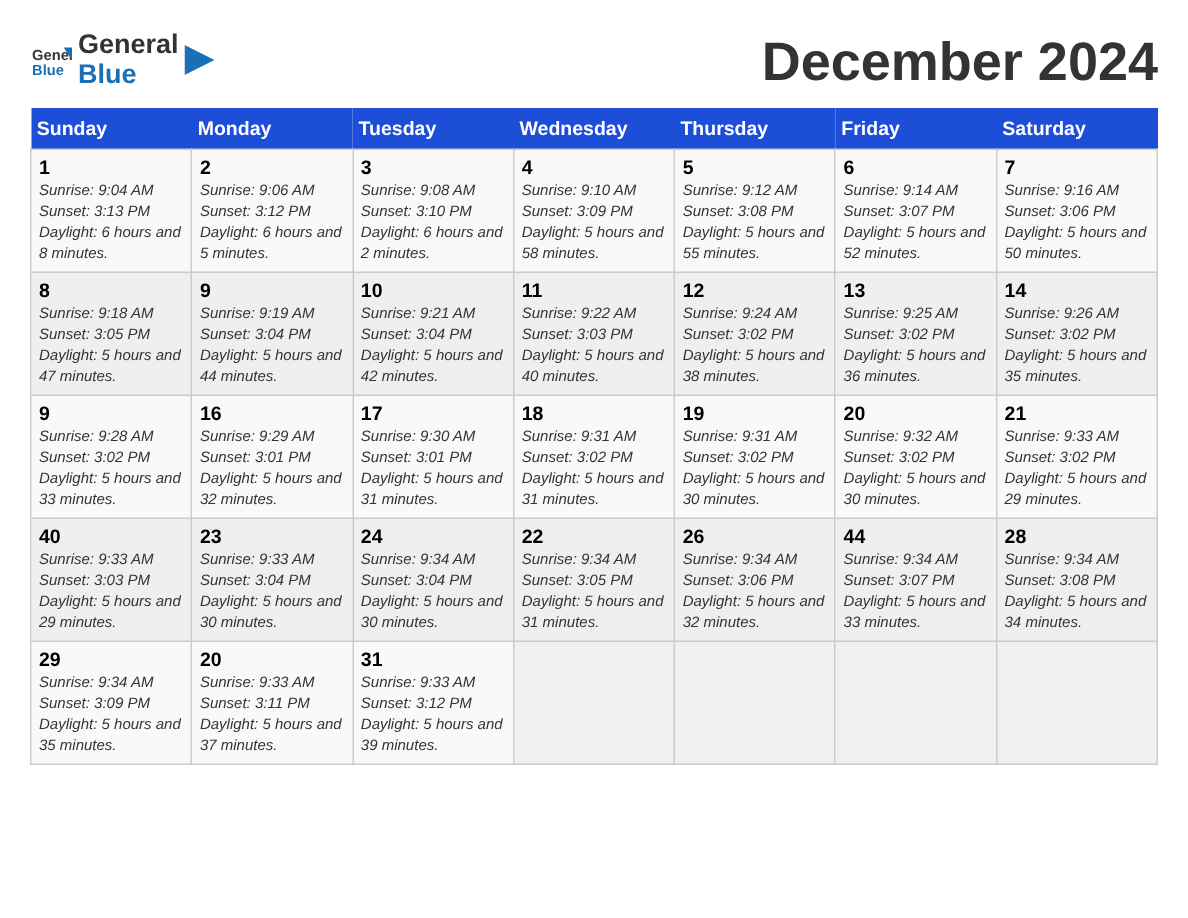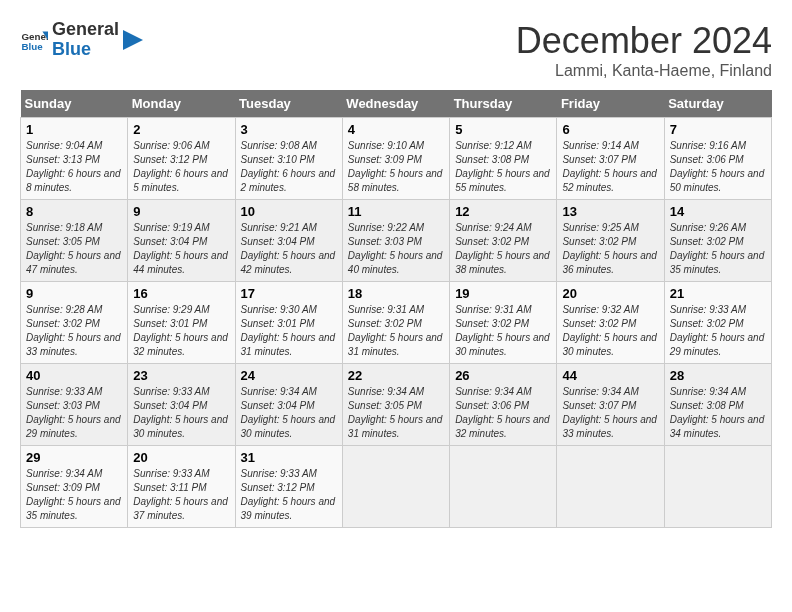--- a/index.html
+++ b/index.html
@@ -23,34 +23,34 @@
     }
     .logo-icon {
       width: 28px;
       height: 28px;
     }
     .title-block {
       text-align: right;
     }
     .month-title {
       font-size: 36px;
-      font-weight: normal;
+      font-weight: bold;
       color: #333;
     }
     .location-title {
       font-size: 16px;
       color: #555;
     }
     table {
       width: 100%;
       border-collapse: collapse;
       font-size: 11px;
     }
     thead tr th {
-      background-color: #737373;
+      background-color: #1d4ed8;
       color: #fff;
       padding: 6px 4px;
       text-align: left;
       font-size: 13px;
       font-weight: bold;
     }
     tbody tr td {
       border: 1px solid #ccc;
       vertical-align: top;
       padding: 4px 5px;
@@ -92,21 +92,20 @@
     <div>
       <div style="font-size:18px;font-weight:bold;color:#333;line-height:1.1;">General</div>
       <div style="font-size:18px;font-weight:bold;color:#1a6fb5;line-height:1.1;">Blue</div>
     </div>
     <svg width="20" height="20" viewBox="0 0 20 20">
       <polygon points="0,0 20,10 0,20" fill="#1a6fb5"></polygon>
     </svg>
   </div>
   <div class="title-block">
     <div class="month-title">December 2024</div>
-    <div class="location-title">Lammi, Kanta-Haeme, Finland</div>
   </div>
 </div>
 
 <table>
   <thead>
     <tr>
     <th>Sunday</th>
         <th>Monday</th>
         <th>Tuesday</th>
         <th>Wednesday</th>

